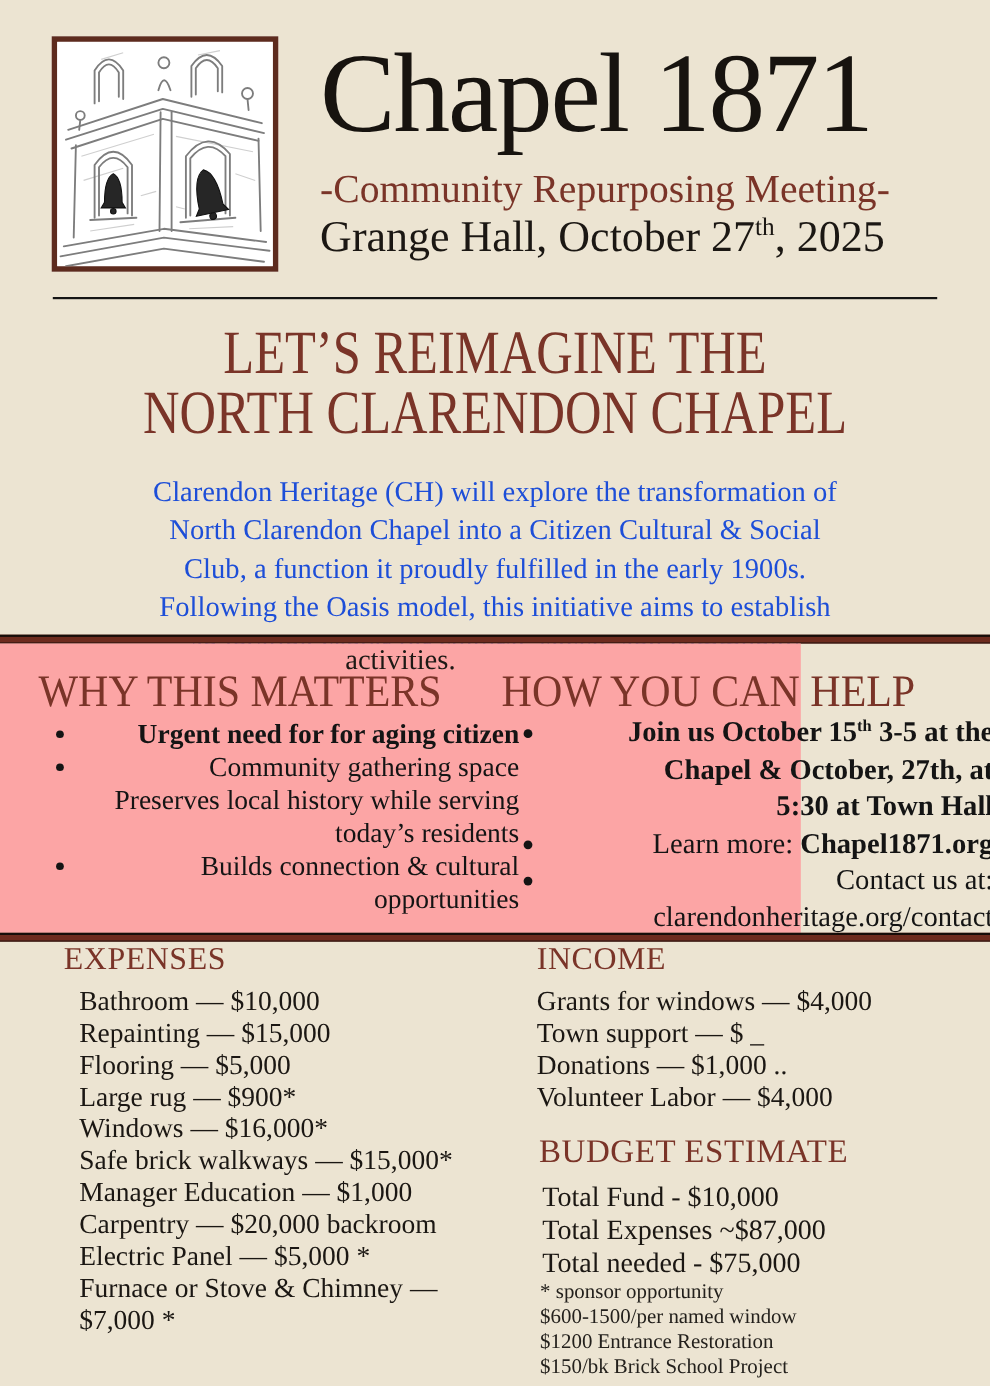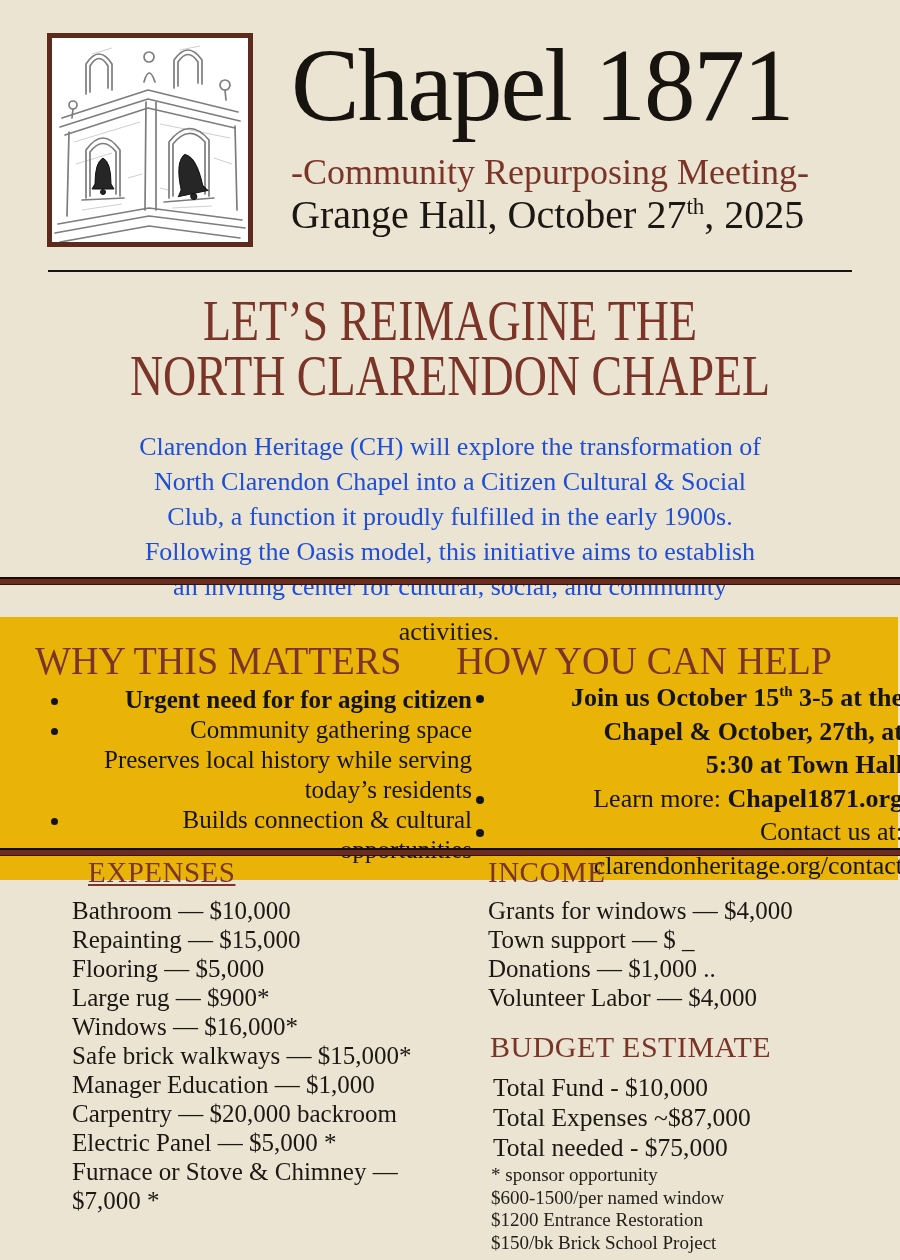--- a/index.html
+++ b/index.html
@@ -37,21 +37,21 @@
     font-size:26px;line-height:35px;white-space:pre-line;color:#1d4ed8;
   }
   
   .band{
     position:absolute;left:0;width:900px;height:8px;box-sizing:border-box;
     background:#6d2b1e;border-top:2px solid #160d09;border-bottom:1px solid #2a1510;
   }
   .band-top{top:577px;}
   .band-bottom{top:848px;}
   
-  .white-zone{position:absolute;left:0;top:585px;width:898px;height:263px;background:#eab308;margin-top:32px;}
+  .white-zone{position:absolute;left:0;top:585px;width:728px;height:263px;background:#fca5a5;}
   .activities{position:absolute;left:0;top:0px;width:100%;text-align:center;font-size:26px;line-height:30px;color:#1d1915;}
   .col-heading{
     position:absolute;top:21px;font-size:41px;line-height:44px;color:#7a3428;
     white-space:nowrap;transform:scaleX(.93);transform-origin:0 0;
   }
   .why-heading{left:35px;}
   .help-heading{left:456px;}
   ul.bullets{margin:0;padding:0 0 0 24px;list-style:disc outside;}
   ul.bullets li{white-space:pre-line;text-align:right;}
   .why-list{
@@ -61,21 +61,21 @@
   .help-list{
     position:absolute;left:474px;top:64px;width:405px;
     font-size:26px;line-height:33.5px;color:#141414;
   }
   .help-list li sup{font-size:15px;line-height:0;}
   .bold{font-weight:bold;}
   
   .ledger-heading{
     position:absolute;font-size:29px;line-height:32px;color:#7a3428;white-space:nowrap;letter-spacing:.5px;
   }
-  .expenses-heading{left:88px;top:856px;text-decoration:underline;}
+  .expenses-heading{left:58px;top:856px;}
   .income-heading{left:488px;top:856px;}
   .budget-heading{left:490px;top:1031px;font-size:30px;}
   .ledger-list{position:absolute;font-size:25px;line-height:29px;color:#1b1713;}
   .ledger-list div{white-space:pre-line;}
   .expenses-list{left:72px;top:896px;width:405px;}
   .income-list{left:488px;top:896px;width:390px;}
   .budget-list{left:493px;top:1073px;width:390px;font-size:25.5px;line-height:30px;}
   .budget-notes{left:491px;top:1164px;width:390px;font-size:19px;line-height:22.5px;color:#23201c;}
 </style>
 </head>

